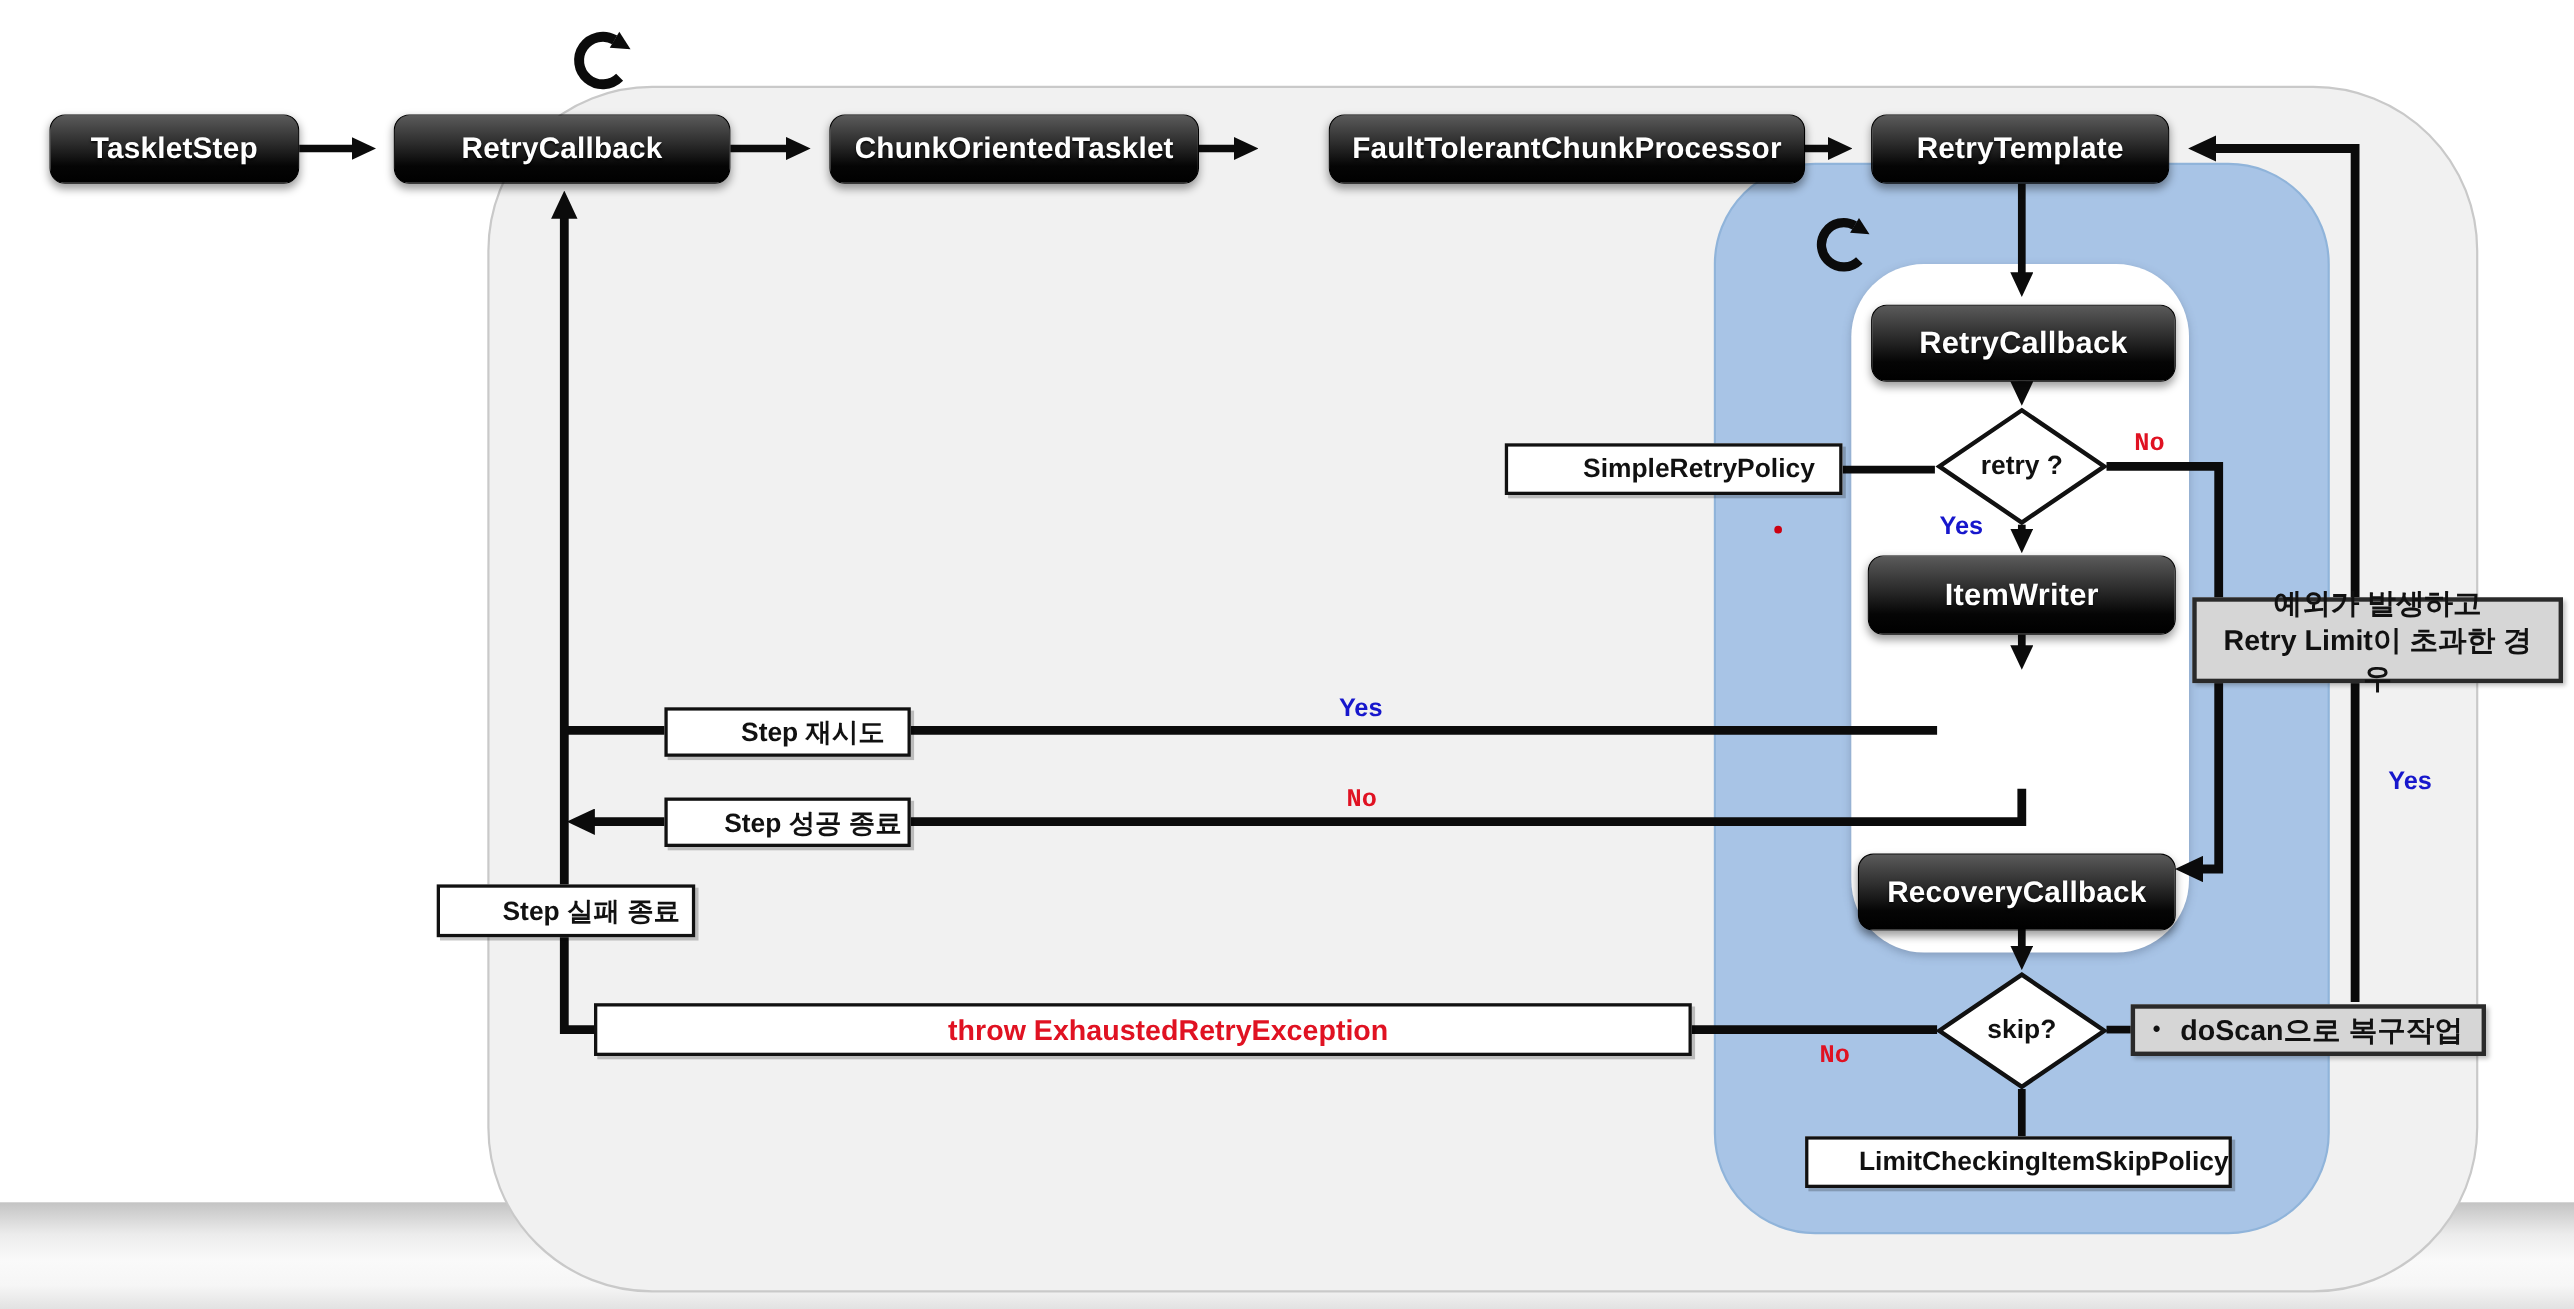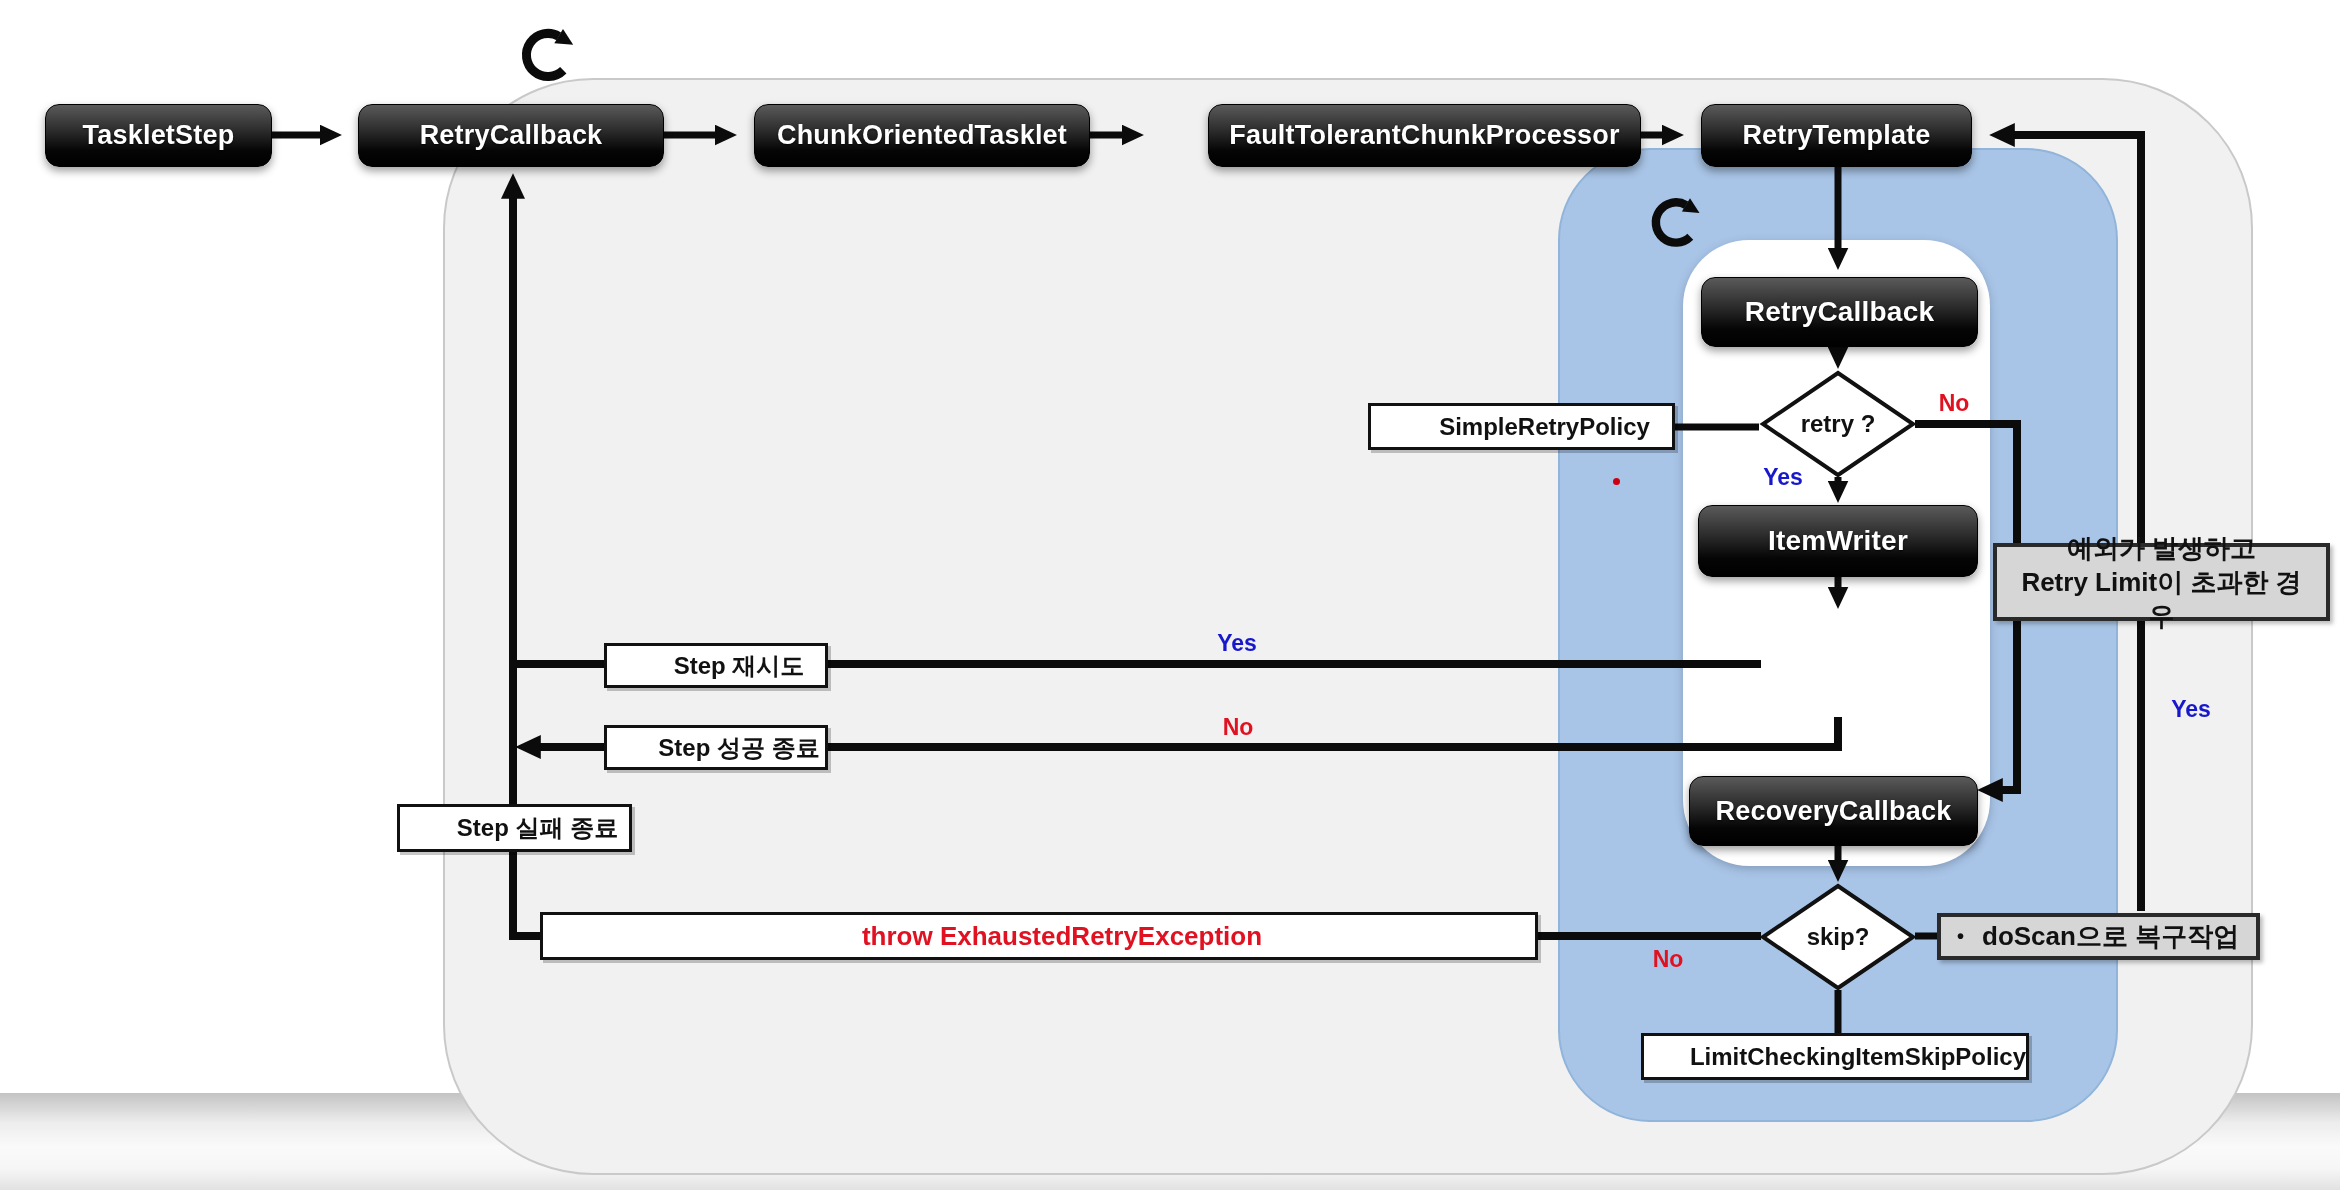--- a/index.html
+++ b/index.html
@@ -32,21 +32,21 @@
     font-weight:bold;color:#111;box-shadow:3px 3px 4px rgba(0,0,0,.25);}
   
   .diamond{position:absolute;width:158px;height:110px;}
   .diamond svg{position:absolute;left:0;top:0;}
   .diamond .dlabel{position:absolute;left:0;top:0;width:100%;height:100%;
     display:flex;align-items:center;justify-content:center;font-weight:bold;font-size:24px;color:#111;}
   .dlabel.red{color:#e01222;}
   
   .elabel{position:absolute;font-weight:bold;font-size:23px;text-align:center;}
   .yes{color:#1717cc;}
-  .no{color:#e01222;}
+  .no{color:#e01222;font-family:Liberation Mono, monospace;}
   .throw-text{color:#e01222;font-size:26px;}
   .note-line{padding:0 14px;font-size:26px;line-height:34px;}
   .dot{position:absolute;width:7px;height:7px;border-radius:50%;background:#cc0011;}
 </style>
 </head>
 <body>
 
 <div class="stage">
 
   <div class="layer z1">

